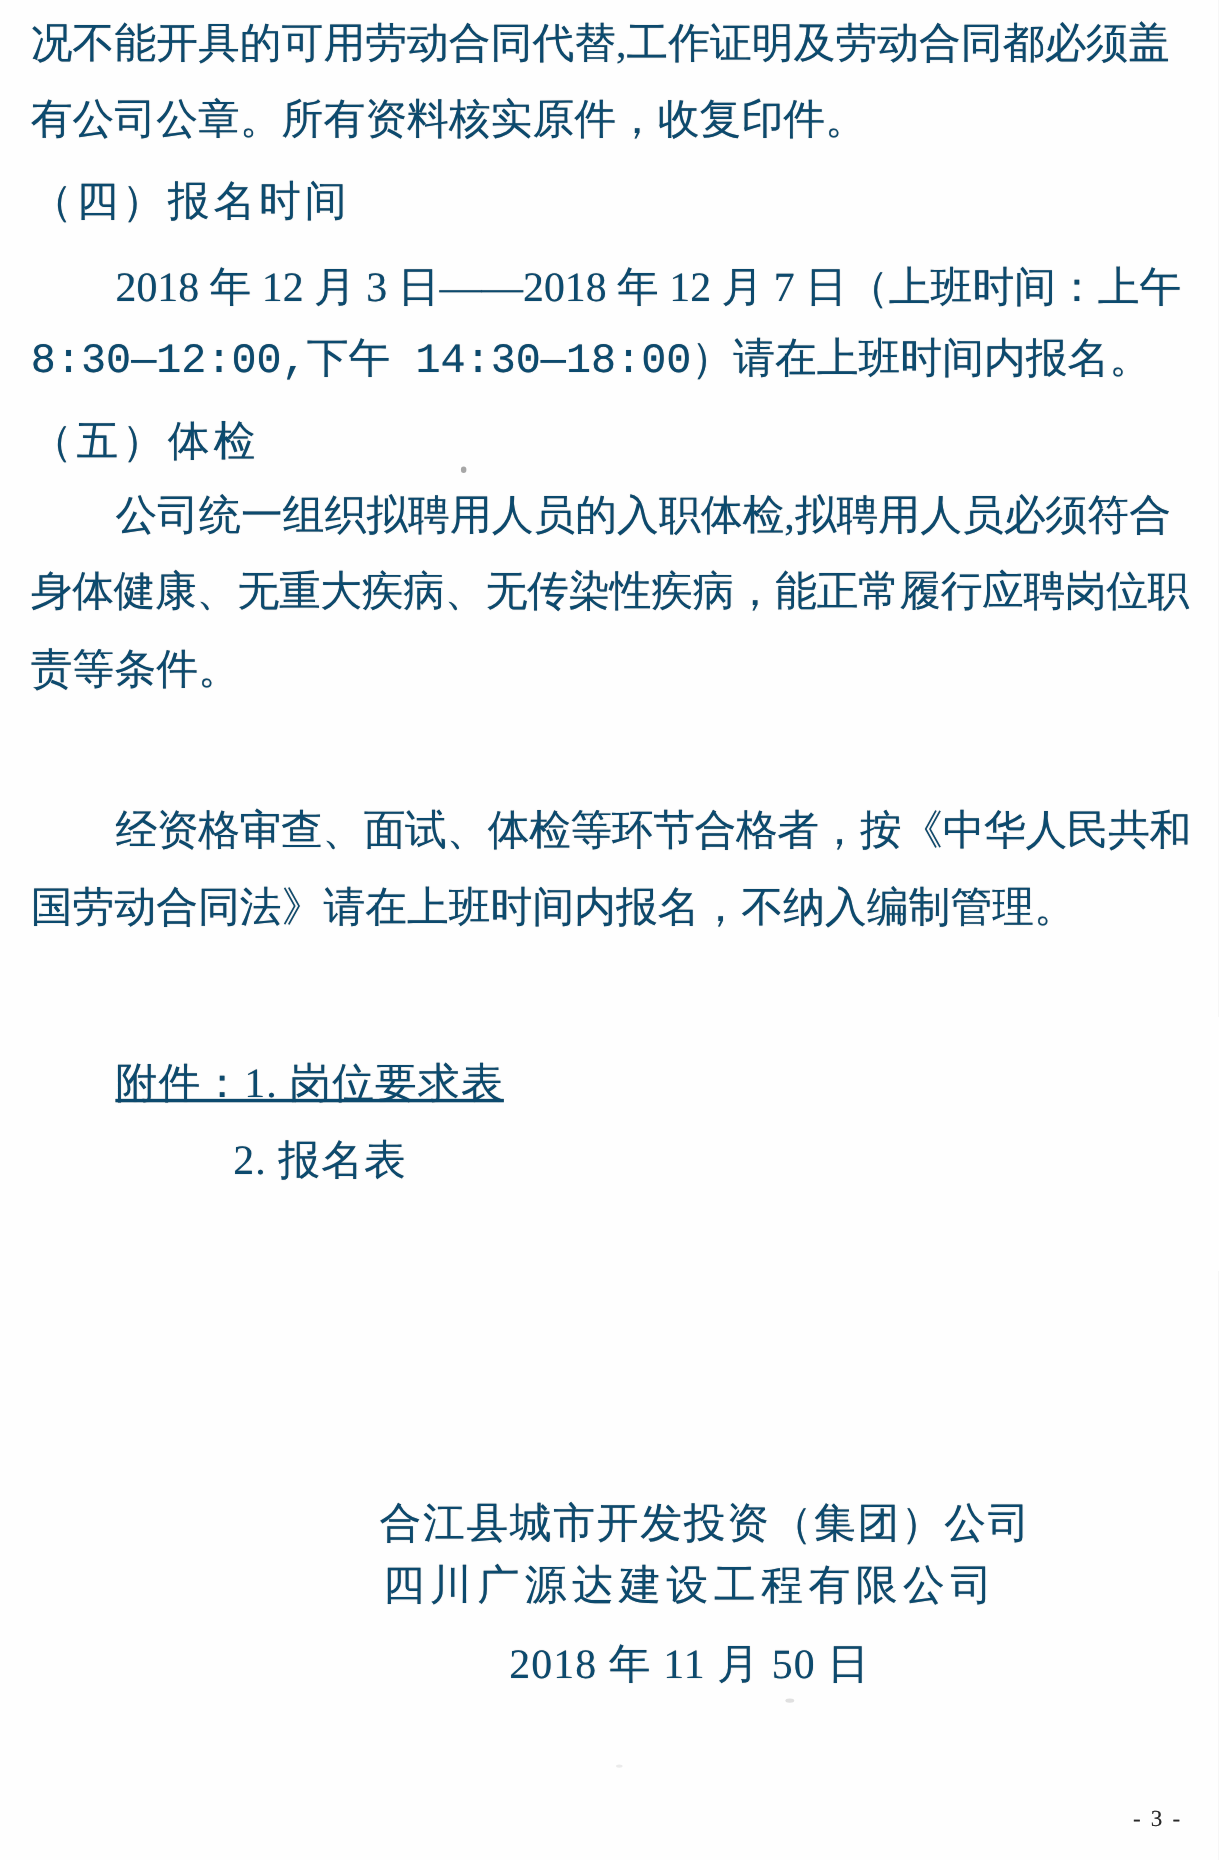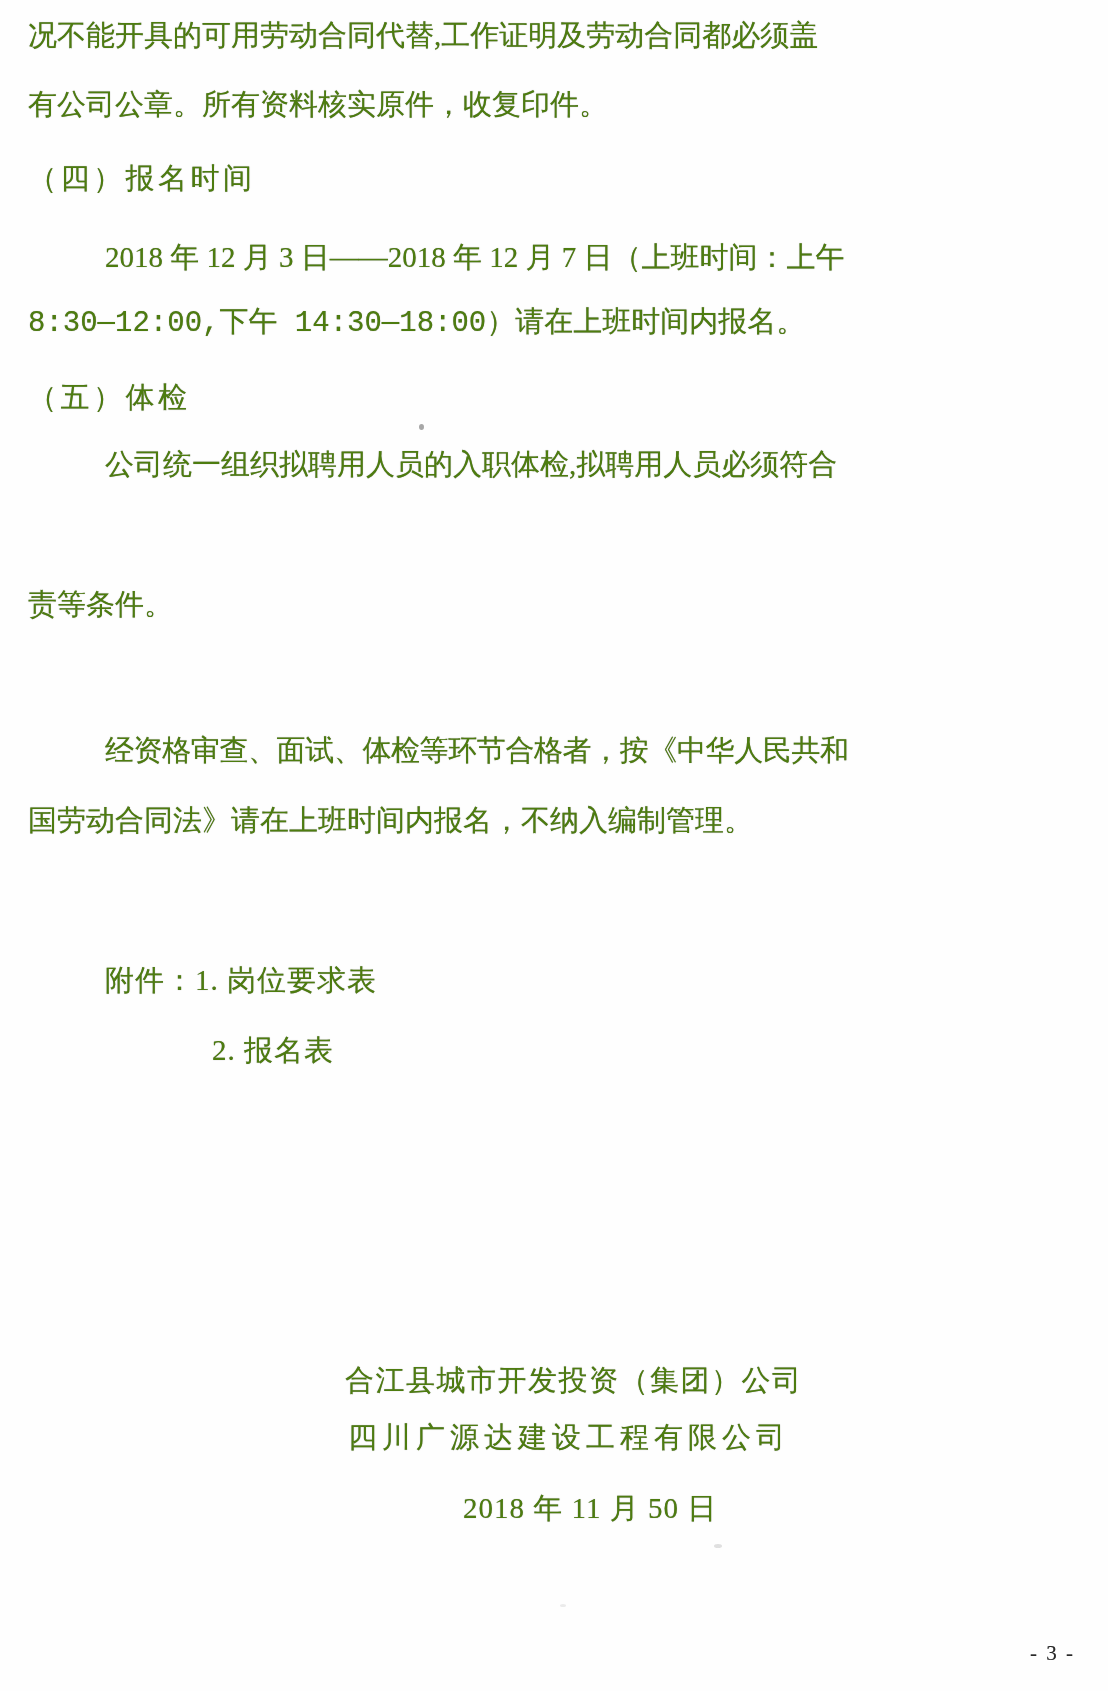--- a/index.html
+++ b/index.html
@@ -12,41 +12,41 @@
     width: 1108px;
     height: 1691px;
     margin: 0 auto;
     background: #fefefe;
     overflow: hidden;
     font-family: "Liberation Serif", "DejaVu Serif", serif;
     color: #1f1f1f;
   }
   .line {
     position: absolute;
-    font-size: 29px;
+    font-size: 38px;
     line-height: 1.15;
     white-space: nowrap;
-    color: #4d7c0f;
+    color: #0c4a6e;
     text-shadow: 0 0 0.8px rgba(40,40,40,0.55);
   }
   .heading { letter-spacing: 3.5px; }
 
   .l1  { top: 19px;  left: 28px; }
   .l2  { top: 88px;  left: 28px; }
   .l3  { top: 162px; left: 28px; }
   .l4  { top: 241px; left: 105px; }
   .l5  { top: 307px; left: 28px; font-family: Liberation Mono, monospace; }
   .l6  { top: 381px; left: 28px; }
   .l7  { top: 448px; left: 105px; }
   .l8  { top: 517px; left: 28px; letter-spacing: -0.4px; }
   .l9  { top: 588px; left: 28px; }
   .l10 { top: 656px; left: 28px; }
   .l11 { top: 734px; left: 105px; letter-spacing: -0.4px; }
   .l12 { top: 804px; left: 28px; }
-  .a1  { top: 964px;  left: 105px; letter-spacing: 1px; }
+  .a1  { top: 964px;  left: 105px; letter-spacing: 1px; text-decoration: underline; }
   .a2  { top: 1034px; left: 212px; letter-spacing: 1px; }
   .s1  { top: 1364px; left: 345px; letter-spacing: 1.5px; }
   .s2  { top: 1421px; left: 348px; letter-spacing: 5px; }
   .s3  { top: 1492px; left: 463px; letter-spacing: 1px; }
   .pagenum {
     position: absolute;
     top: 1641px;
     left: 1030px;
     font-size: 21px;
     letter-spacing: 2px;
@@ -70,20 +70,21 @@
 
   <div class="line l1">况不能开具的可用劳动合同代替,工作证明及劳动合同都必须盖</div>
   <div class="line heading l3">（四）报名时间</div>
 
   <div class="line l2">有公司公章。所有资料核实原件，收复印件。</div>
   <div class="line l4">2018 年 12 月 3 日——2018 年 12 月 7 日（上班时间：上午</div>
   <div class="line l5">8:30—12:00,下午 14:30—18:00）请在上班时间内报名。</div>
 
   <div class="line l7">公司统一组织拟聘用人员的入职体检,拟聘用人员必须符合</div>
   <div class="line heading l6">（五）体检</div>
+  <div class="line l8">身体健康、无重大疾病、无传染性疾病，能正常履行应聘岗位职</div>
   <div class="line l9">责等条件。</div>
 
   <div class="line l11">经资格审查、面试、体检等环节合格者，按《中华人民共和</div>
   <div class="line l12">国劳动合同法》请在上班时间内报名，不纳入编制管理。</div>
 
   <div class="line a1">附件：1. 岗位要求表</div>
   <div class="line a2">2. 报名表</div>
 
   <div class="line s1">合江县城市开发投资（集团）公司</div>
   <div class="line s2">四川广源达建设工程有限公司</div>

